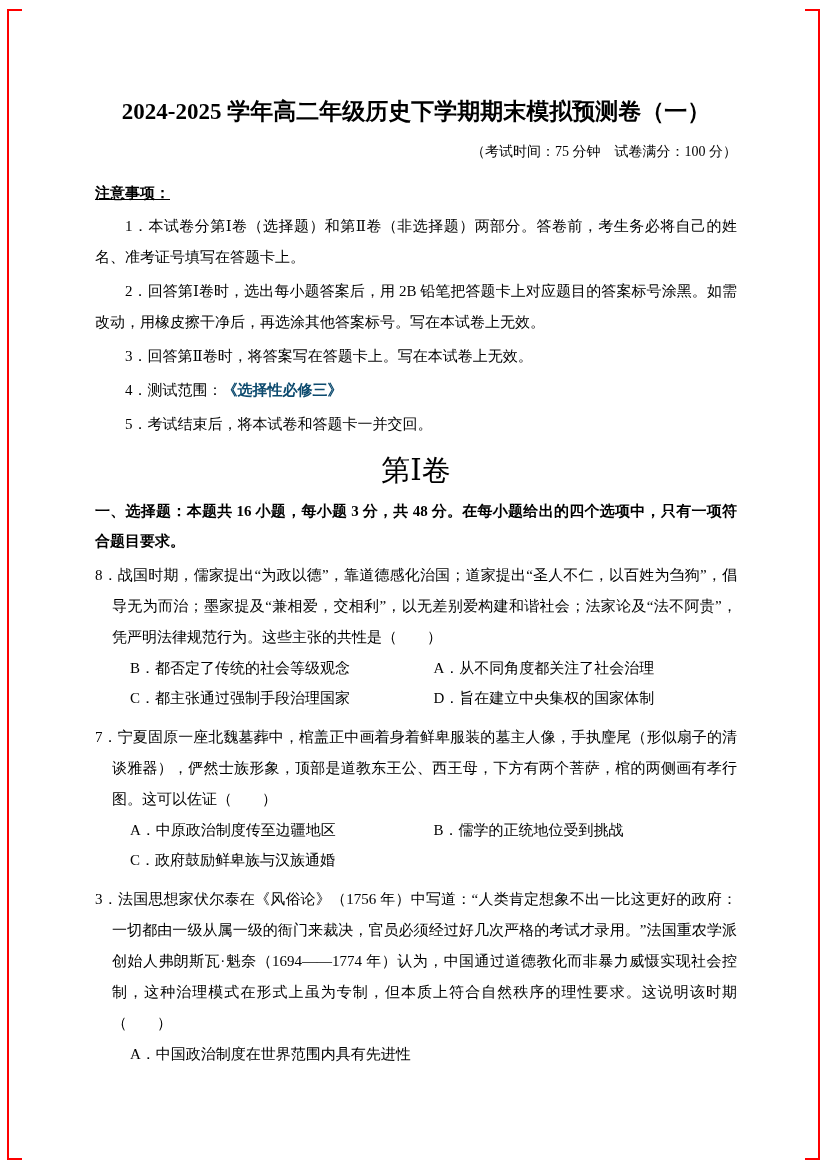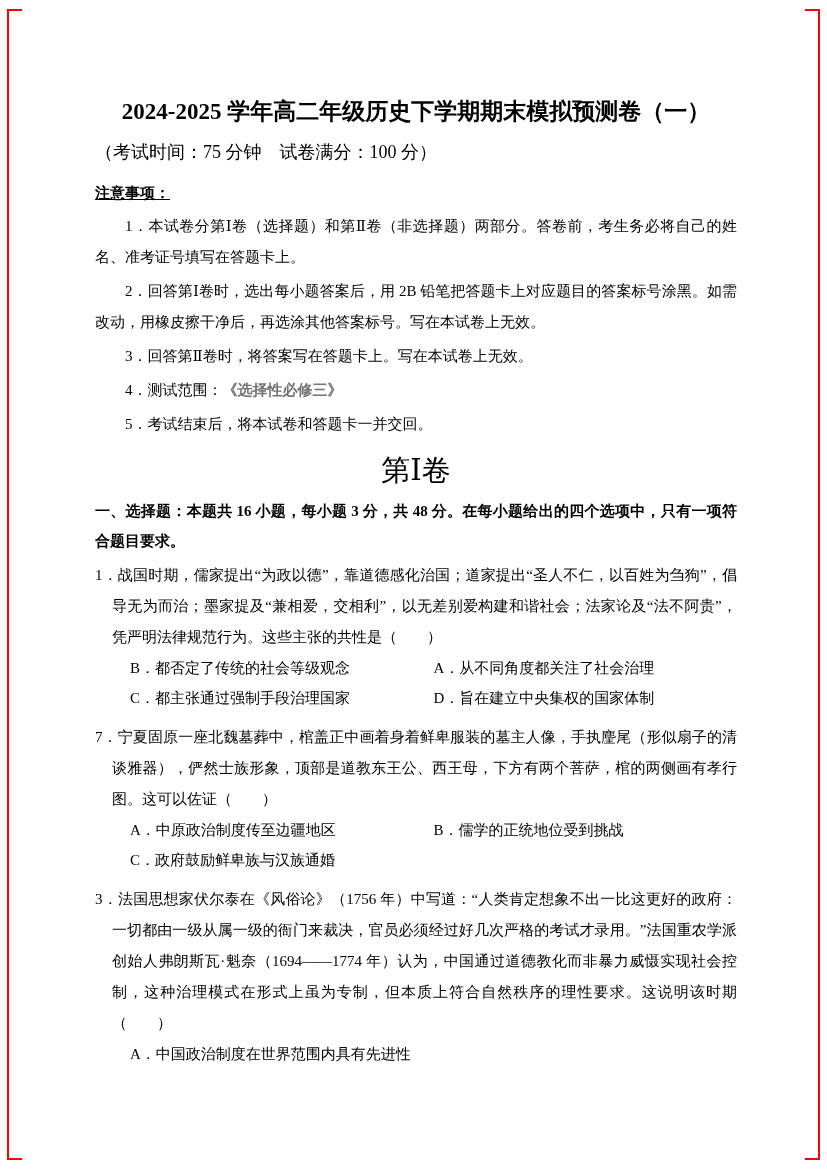--- a/index.html
+++ b/index.html
@@ -27,39 +27,39 @@
 
   .title {
     margin: 0;
     text-align: center;
     font-size: 23px;
     font-weight: 700;
     line-height: 32px;
   }
   .subtitle {
     margin: 14px 0 0;
-    text-align: left;
-    font-size: 18px;
+    text-align: right;
+    font-size: 14px;
     line-height: 20px;
   }
   .notice-heading {
     margin: 16px 0 0;
     font-size: 15px;
     font-weight: 700;
     line-height: 30px;
   }
   .notice-heading .u { text-decoration: underline; }
   .notice {
     margin: 3px 0;
     font-size: 15px;
     line-height: 31px;
     text-indent: 2em;
     text-align: justify;
   }
-  .scope { color: #737373; font-weight: 700; }
+  .scope { color: #0c4a6e; font-weight: 700; }
 
   .part-title {
     margin: 10px 0 6px;
     text-align: center;
     font-size: 29px;
     font-weight: 400;
     line-height: 40px;
   }
   .section-intro {
     margin: 0 0 4px;
@@ -103,21 +103,21 @@
     <p class="notice">2．回答第Ⅰ卷时，选出每小题答案后，用 2B 铅笔把答题卡上对应题目的答案标号涂黑。如需改动，用橡皮擦干净后，再选涂其他答案标号。写在本试卷上无效。</p>
     <p class="notice">3．回答第Ⅱ卷时，将答案写在答题卡上。写在本试卷上无效。</p>
     <p class="notice"><span>4．测试范围：</span><span class="scope">《选择性必修三》</span></p>
     <p class="notice">5．考试结束后，将本试卷和答题卡一并交回。</p>
 
     <h2 class="part-title">第Ⅰ卷</h2>
 
     <p class="section-intro">一、选择题：本题共 16 小题，每小题 3 分，共 48 分。在每小题给出的四个选项中，只有一项符合题目要求。</p>
 
     <div class="question">
-      <p class="stem">1．战国时期，儒家提出“为政以德”，靠道德感化治国；道家提出“圣人不仁，以百姓为刍狗”，倡导无为而治；墨家提及“兼相爱，交相利”，以无差别爱构建和谐社会；法家论及“法不阿贵”，凭严明法律规范行为。这些主张的共性是（　　）</p>
+      <p class="stem">8．战国时期，儒家提出“为政以德”，靠道德感化治国；道家提出“圣人不仁，以百姓为刍狗”，倡导无为而治；墨家提及“兼相爱，交相利”，以无差别爱构建和谐社会；法家论及“法不阿贵”，凭严明法律规范行为。这些主张的共性是（　　）</p>
       <div class="opts">
         <div class="opt-row">
           <span class="opt">B．都否定了传统的社会等级观念</span>
           <span class="opt">A．从不同角度都关注了社会治理</span>
         </div>
         <div class="opt-row">
           <span class="opt">C．都主张通过强制手段治理国家</span>
           <span class="opt">D．旨在建立中央集权的国家体制</span>
         </div>
       </div>

